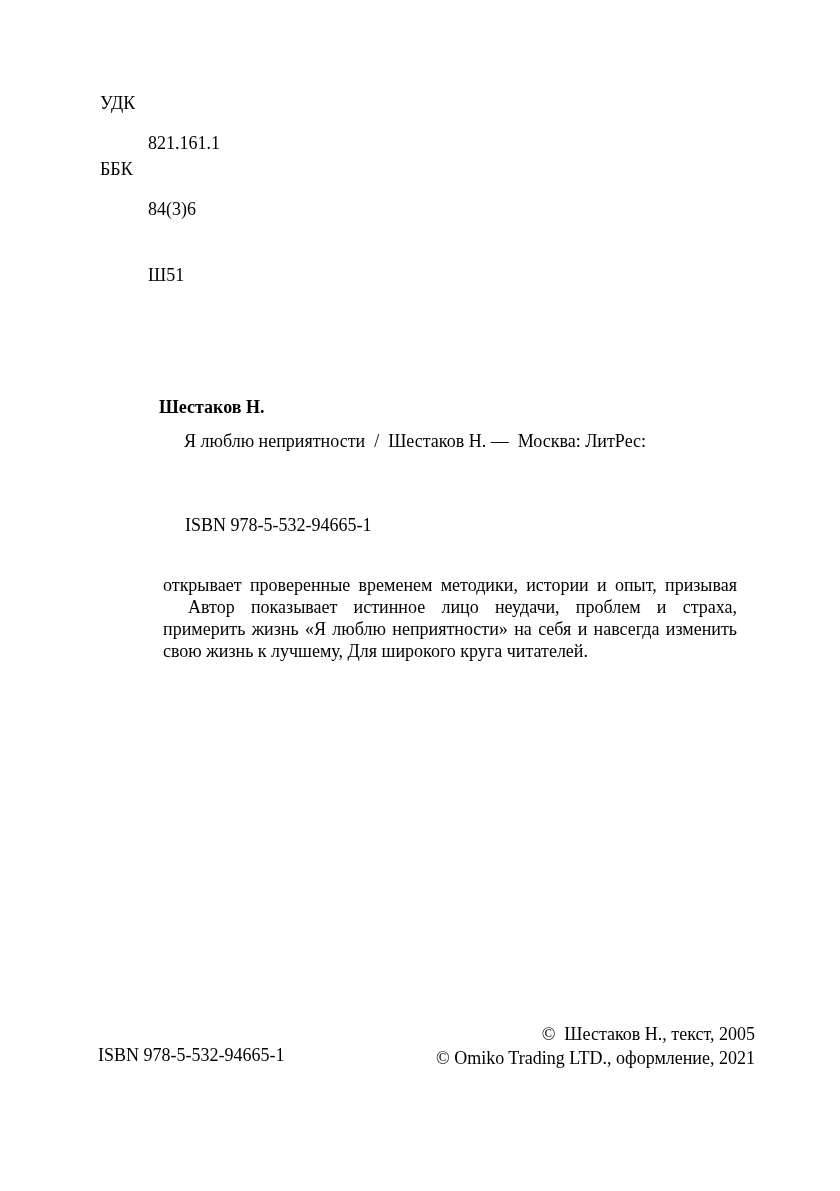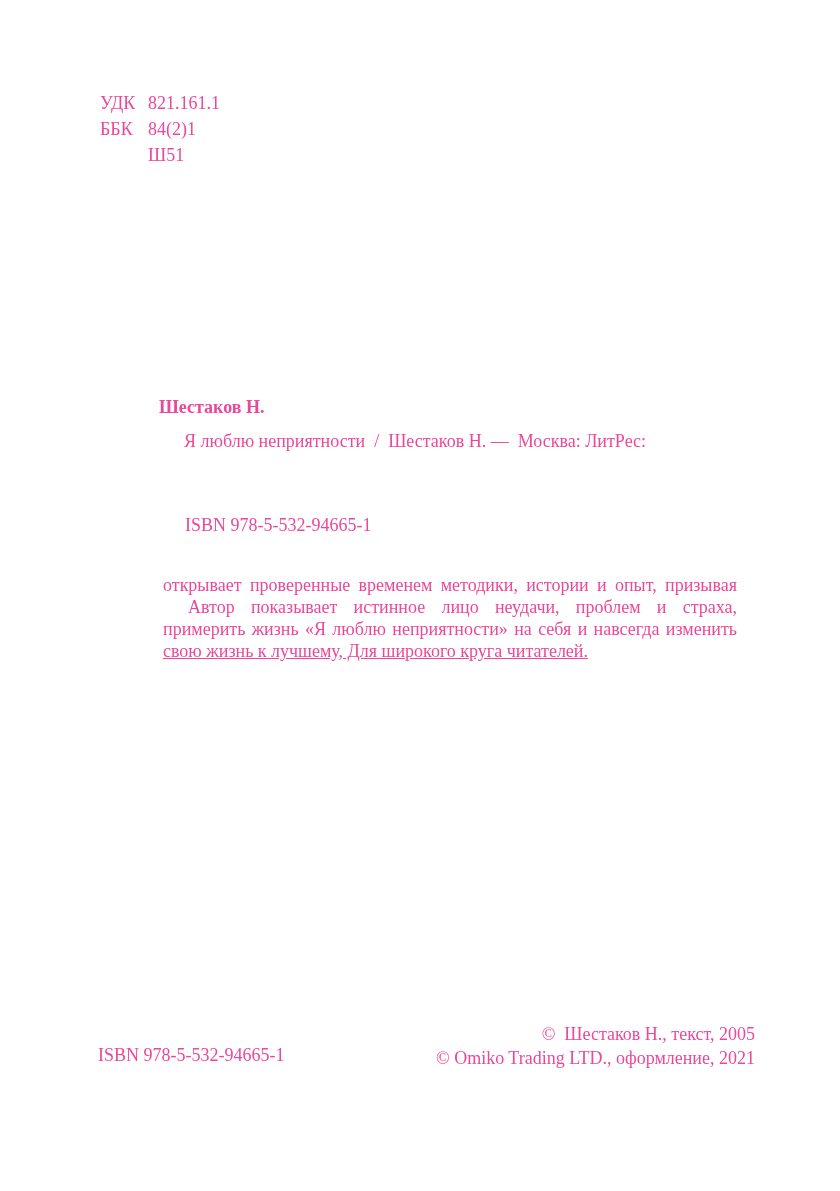--- a/index.html
+++ b/index.html
@@ -5,35 +5,35 @@
   html, body {
     margin: 0;
     padding: 0;
     background: #ffffff;
   }
   .page {
     position: relative;
     width: 840px;
     height: 1191px;
     background: #ffffff;
-    color: #ec4899;
+    color: #000000;
     font-family: "Liberation Serif", "DejaVu Serif", serif;
     font-size: 18px;
     overflow: hidden;
   }
   
   .udc-block {
     position: absolute;
     left: 100px;
     top: 90px;
     line-height: 26px;
   }
   .udc-row { display: flex; }
   .udc-row .label { width: 48px; flex: 0 0 48px; }
-  .udc-row .value { white-space: nowrap; }
+  .udc-row .value { white-space: nowrap; margin-top: 40px; }
 
   
   .author-heading {
     position: absolute;
     left: 159px;
     top: 397px;
     font-weight: bold;
     white-space: nowrap;
   }
 
@@ -66,21 +66,20 @@
   .annotation .line {
     text-align: justify;
     text-align-last: justify;
   }
   .annotation .line.first {
     padding-left: 25px;
   }
   .annotation .line.last {
     text-align: left;
     text-align-last: left;
-    text-decoration: underline;
   }
 
   
   .copyright-block {
     position: absolute;
     right: 85px;
     top: 1022px;
     text-align: right;
     line-height: 24px;
     white-space: nowrap;
@@ -98,21 +97,21 @@
 
 <div class="page">
 
   <div class="udc-block">
     <div class="udc-row">
       <span class="label">УДК</span>
       <span class="value">821.161.1</span>
     </div>
     <div class="udc-row">
       <span class="label">ББК</span>
-      <span class="value">84(2)1</span>
+      <span class="value">84(3)6</span>
     </div>
     <div class="udc-row">
       <span class="label"></span>
       <span class="value">Ш51</span>
     </div>
   </div>
 
   <div class="author-heading">Шестаков Н.</div>
 
   <div class="biblio">

